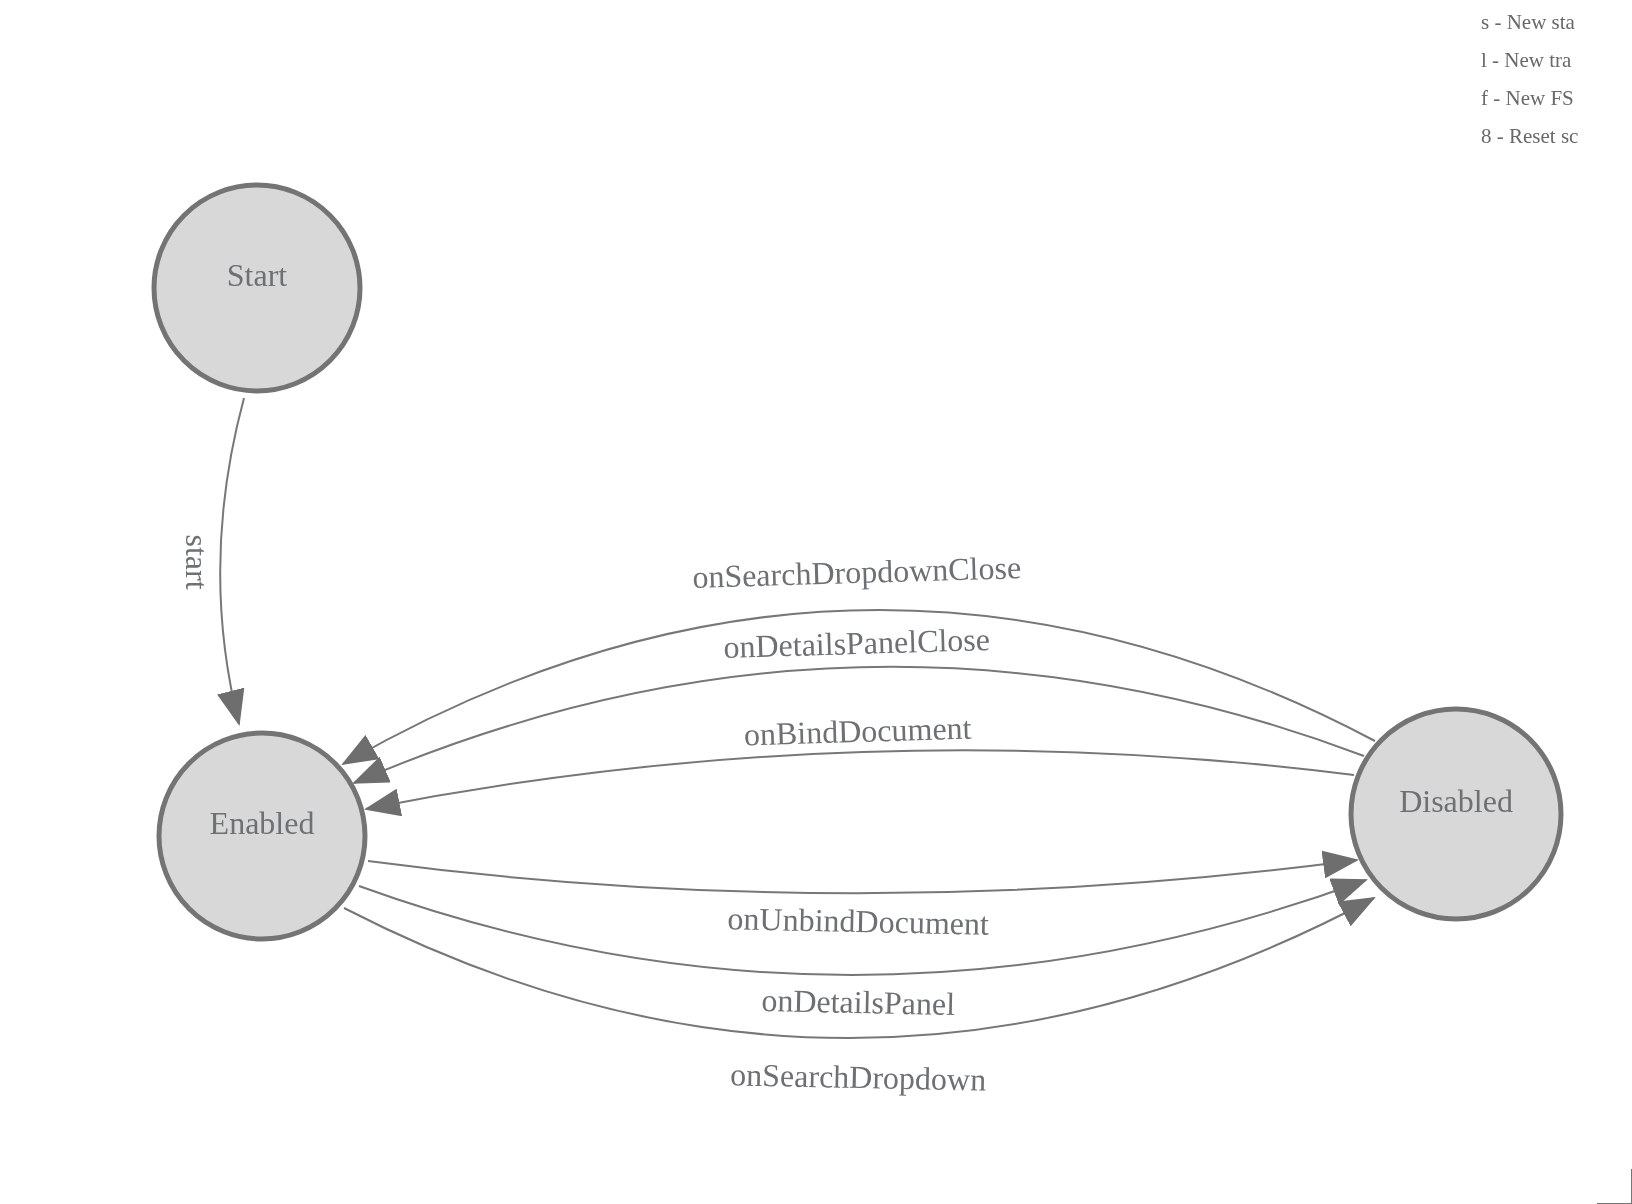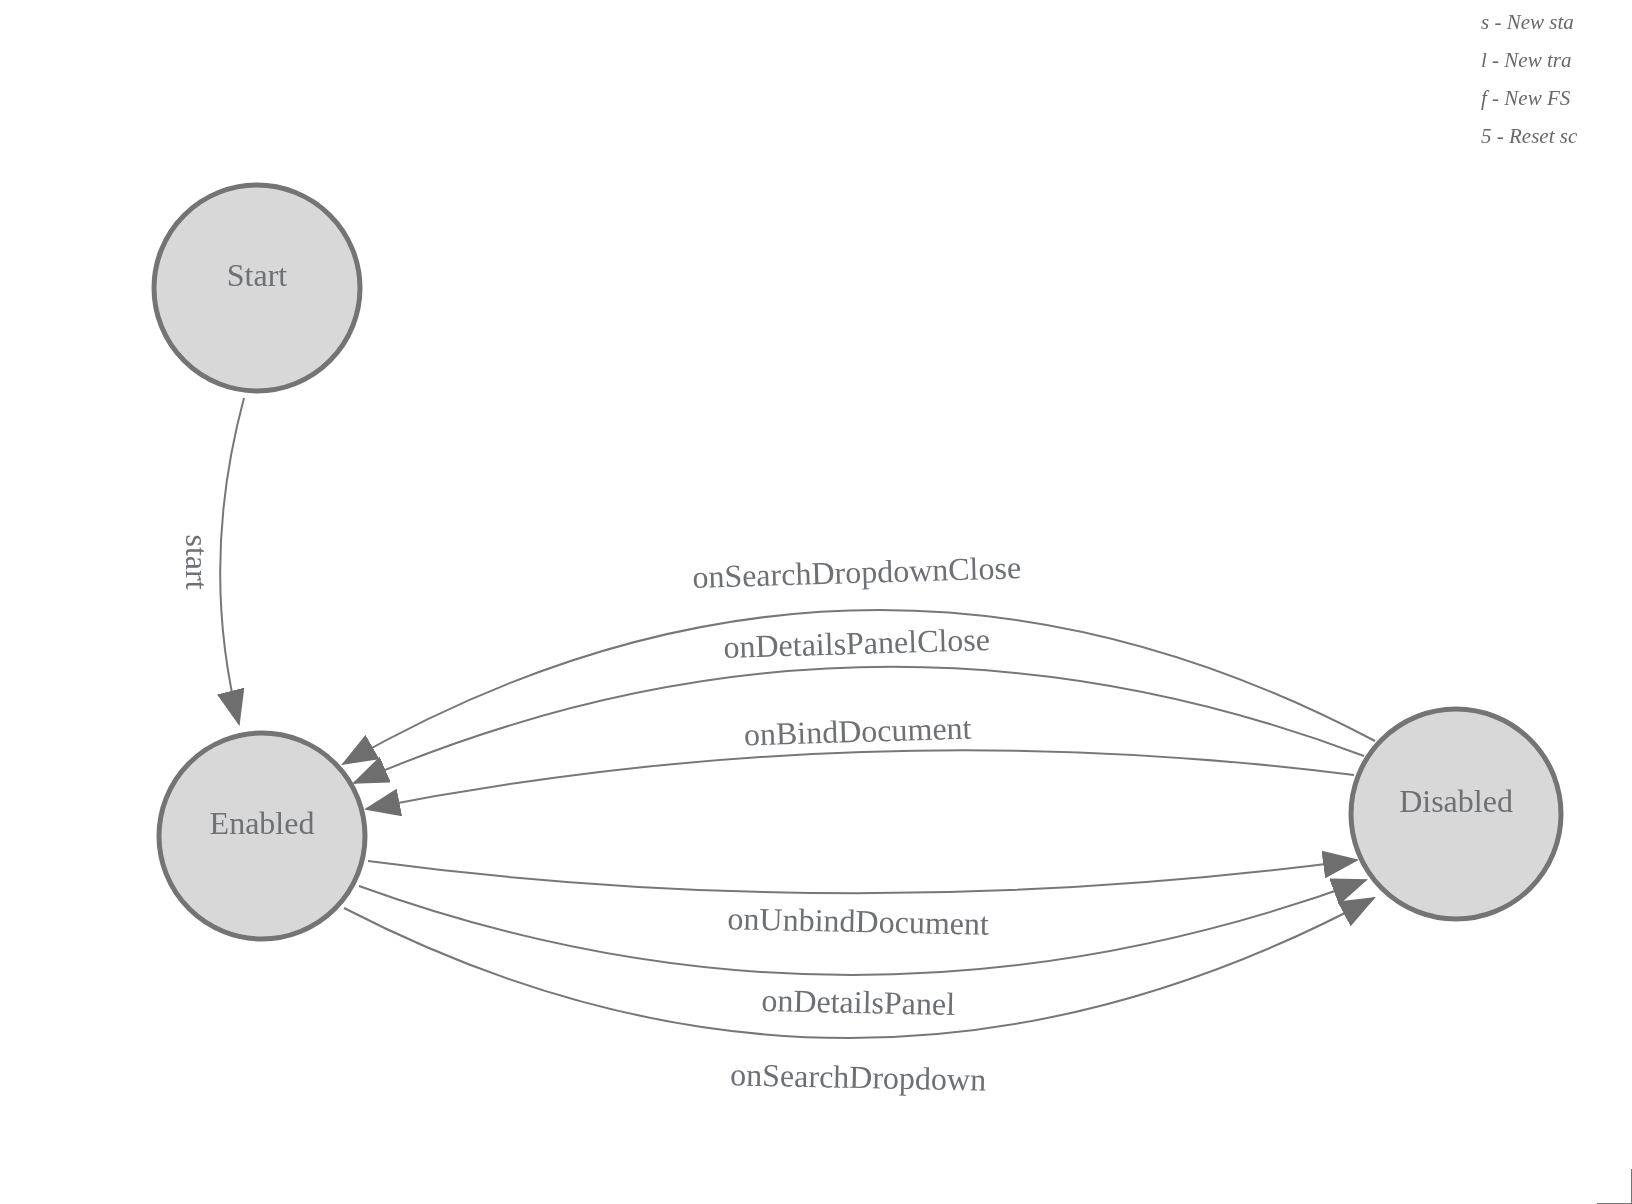--- a/index.html
+++ b/index.html
@@ -18,21 +18,20 @@
   }
   .edge{fill:none;stroke:#777777;stroke-width:2;}
   .edge-label{
     fill:#6d7074;font-size:32px;text-anchor:middle;
     font-family:"Liberation Serif","DejaVu Serif",serif;
   }
   #legend{
     position:absolute;left:1481px;top:3px;
     font-size:21px;line-height:38px;color:#696969;
     white-space:nowrap;
-    font-style:italic;
   }
   #corner-box{
     position:absolute;left:1597px;top:1169px;
     width:34px;height:34px;
     border-right:5px solid #757575;
     border-bottom:6px solid #757575;
   }
 </style>
 </head>
 <body>
@@ -78,16 +77,16 @@
   <g>
     <circle class="state-circle" cx="1456" cy="814" r="105"></circle>
     <text class="state-label" x="1456" y="812">Disabled</text>
   </g>
 </svg>
 
 <div id="legend">
   <div>s - New sta</div>
   <div>l - New tra</div>
   <div>f - New FS</div>
-  <div>5 - Reset sc</div>
+  <div>8 - Reset sc</div>
 </div>
 
 <div id="corner-box"></div>
 
 </body></html>

